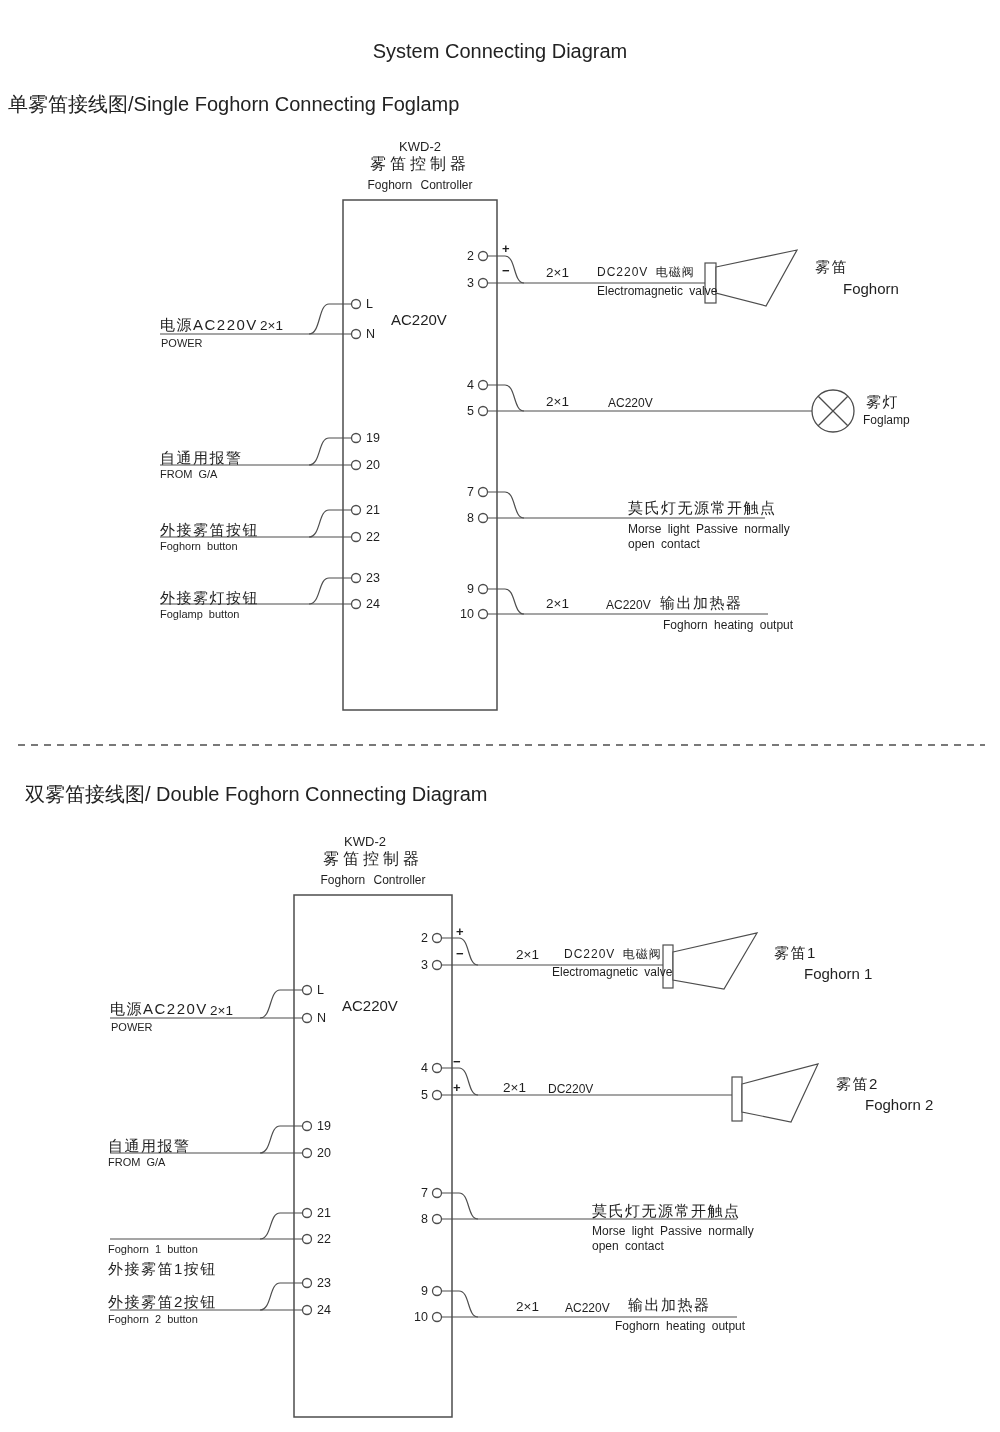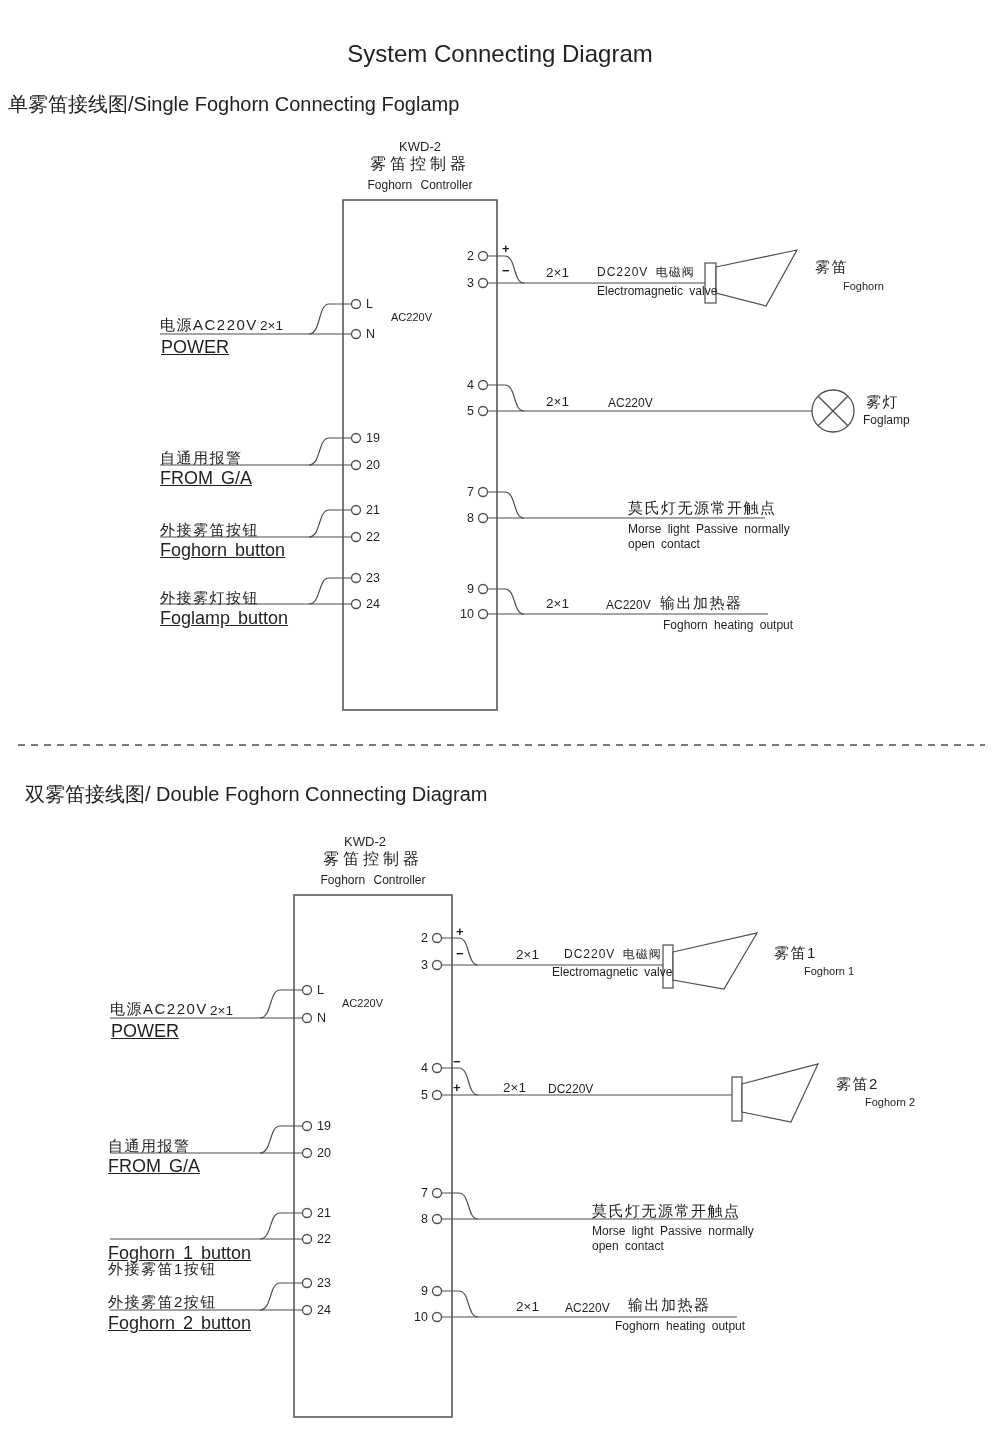--- a/index.html
+++ b/index.html
@@ -4,31 +4,31 @@
 <style>
   html,body{margin:0;padding:0;background:#fff;}
   .page{
     position:relative;width:1000px;height:1432px;background:#fff;overflow:hidden;
     font-family:"Liberation Sans","DejaVu Sans",sans-serif;color:#1f1f1f;
   }
   svg{position:absolute;left:0;top:0;}
   .lbl{position:absolute;white-space:nowrap;line-height:1.15;color:#1f1f1f;}
   .ctr{text-align:center;}
   .title-zh{font-size:31px;font-weight:bold;letter-spacing:3px;color:#111;}
-  .title-en{font-size:24px;color:#222;}
+  .title-en{font-size:20px;color:#222;}
   .section{font-size:20px;color:#222;}
   .model{font-size:13px;}
   .ctrlzh{font-size:16px;letter-spacing:4px;}
   .ctrlen{font-size:12px;word-spacing:5px;}
   .zh{font-size:15px;letter-spacing:1.5px;}
-  .en{font-size:18px;word-spacing:3px;text-decoration:underline;}
+  .en{font-size:11px;word-spacing:3px;}
   .en-sm{font-size:12px;word-spacing:3px;}
   .term{font-size:12.5px;}
   .term-r{font-size:12.5px;width:22px;text-align:right;}
-  .sm{font-size:11px;padding-left:29px;}
+  .sm{font-size:15px;padding-left:29px;}
   .wire{font-size:13.5px;}
   .sign{font-size:13px;font-weight:bold;}
 </style>
 </head>
 <body>
 
 <div class="page">
 
   <svg width="1000" height="1432" viewBox="0 0 1000 1432">
     <g stroke="#4d4d4d" fill="none" stroke-width="1.2">

